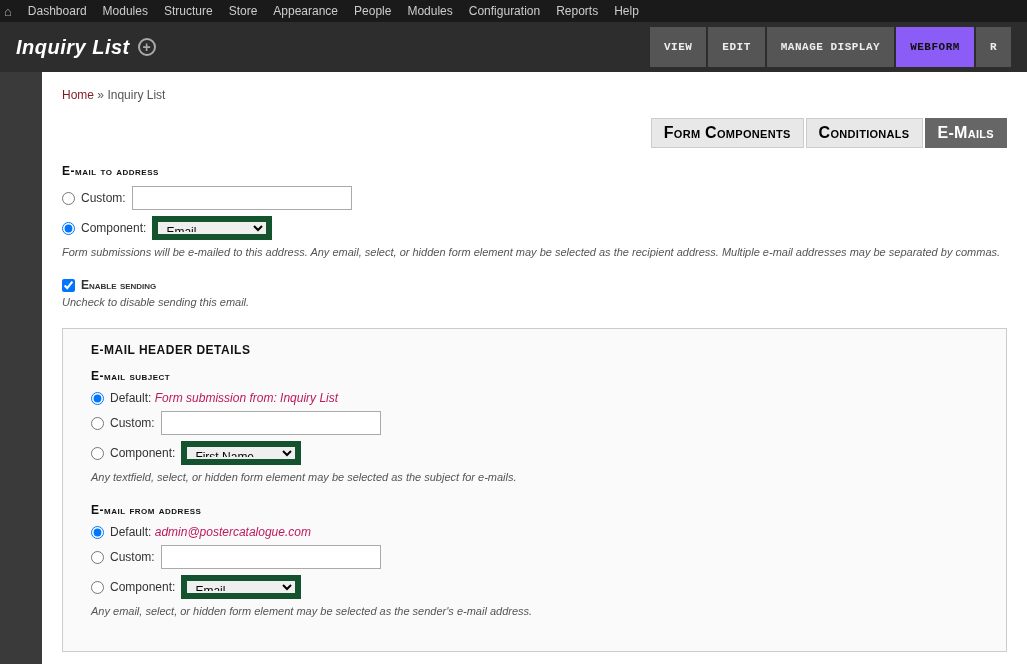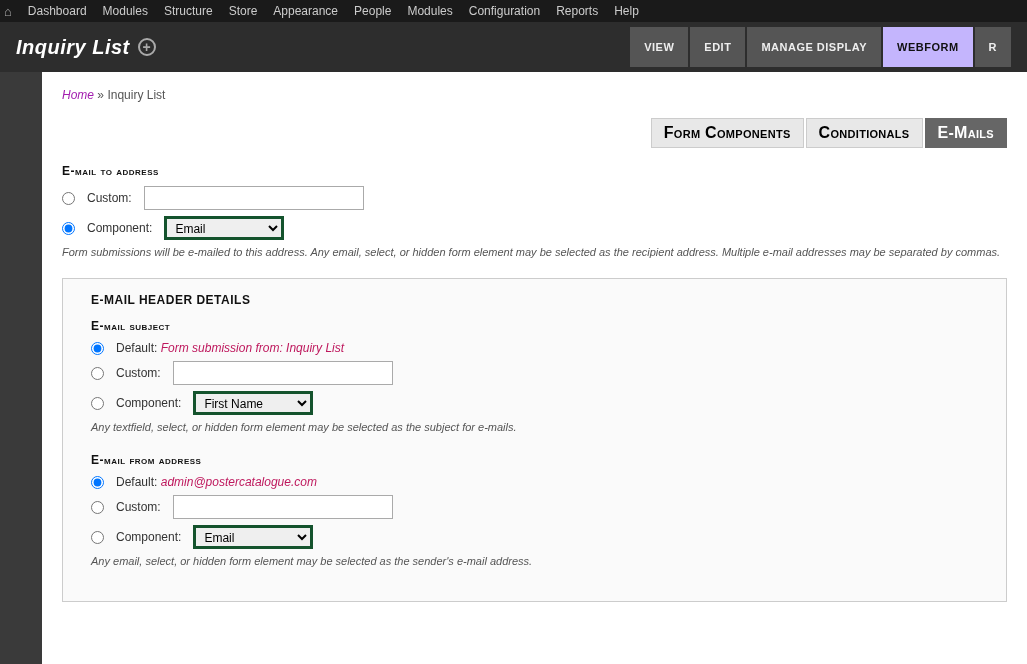--- a/index.html
+++ b/index.html
@@ -68,23 +68,24 @@
     .tab-btn {
       background: #555;
       color: #eee;
       border: none;
       padding: 14px 14px;
       font-size: 11px;
       font-weight: bold;
       text-transform: uppercase;
       letter-spacing: 0.5px;
       cursor: pointer;
+      font-family: Liberation Mono, monospace;
     }
     .tab-btn.active {
-      background: #c4b5fd;
+      background: #8b5cf6;
       color: #111;
     }
 
     
     .content-area {
       display: flex;
     }
     .sidebar {
       width: 42px;
       background: #3a3a3a;
@@ -94,21 +95,21 @@
       flex: 1;
       padding: 16px 20px;
     }
 
     
     .breadcrumb {
       font-size: 12px;
       margin-bottom: 16px;
       color: #555;
     }
-    .breadcrumb a { color: #a21caf; text-decoration: none; font-style: italic; }
+    .breadcrumb a { color: #7f1d1d; text-decoration: none; }
 
     
     .action-buttons {
       display: flex;
       justify-content: flex-end;
       gap: 2px;
       margin-bottom: 16px;
     }
     .action-btn {
       background: #e8e8e8;
@@ -139,32 +140,32 @@
       letter-spacing: 0.5px;
       margin-bottom: 8px;
       color: #111;
     }
     .section-label::first-letter { text-transform: uppercase; }
 
     .form-row {
       display: flex;
       align-items: center;
       margin-bottom: 6px;
-      gap: 12px;
+      gap: 6px;
     }
     .form-row input[type="radio"] { margin: 0; }
     .form-row input[type="text"] {
       border: 1px solid #aaa;
       padding: 3px 6px;
       font-size: 12px;
       width: 220px;
       height: 24px;
     }
     .form-row select {
-      border: 3px solid #14532d;
+      border: 6px solid #14532d;
       padding: 2px 4px;
       font-size: 12px;
       height: 24px;
       min-width: 120px;
     }
     .form-row label {
       font-size: 12px;
       color: #333;
     }
 
@@ -280,20 +281,27 @@
         <select>
           <option>Email</option>
           <option>First Name</option>
           <option>Last Name</option>
         </select>
       </div>
 
       <div class="help-text">Form submissions will be e-mailed to this address. Any email, select, or hidden form element may be selected as the recipient address. Multiple e-mail addresses may be separated by commas.</div>
     </div>
 
+    <div class="form-section">
+      <div class="checkbox-row">
+        <input type="checkbox" id="enable_sending" checked="" style="">
+        <label for="enable_sending">Enable sending</label>
+      </div>
+      <div class="help-text">Uncheck to disable sending this email.</div>
+    </div>
 
     <div class="card">
       <div class="card-title">E-mail Header Details</div>
 
       <div class="form-section">
         <div class="section-label">E-mail subject</div>
 
         <div class="form-row">
           <input type="radio" name="subject_type" id="s_default" checked="" style="">
           <label for="s_default">

